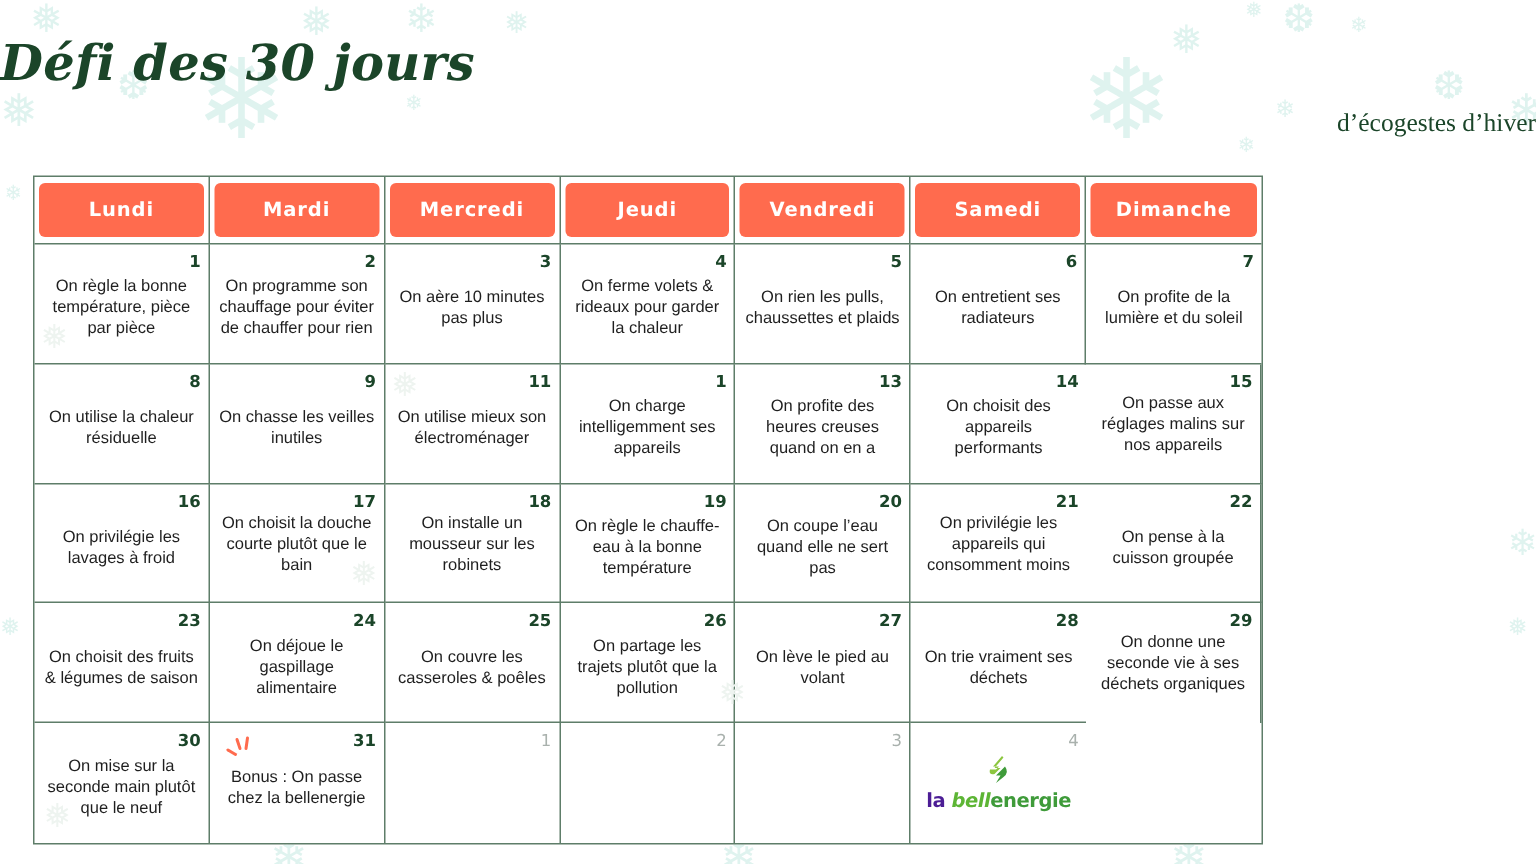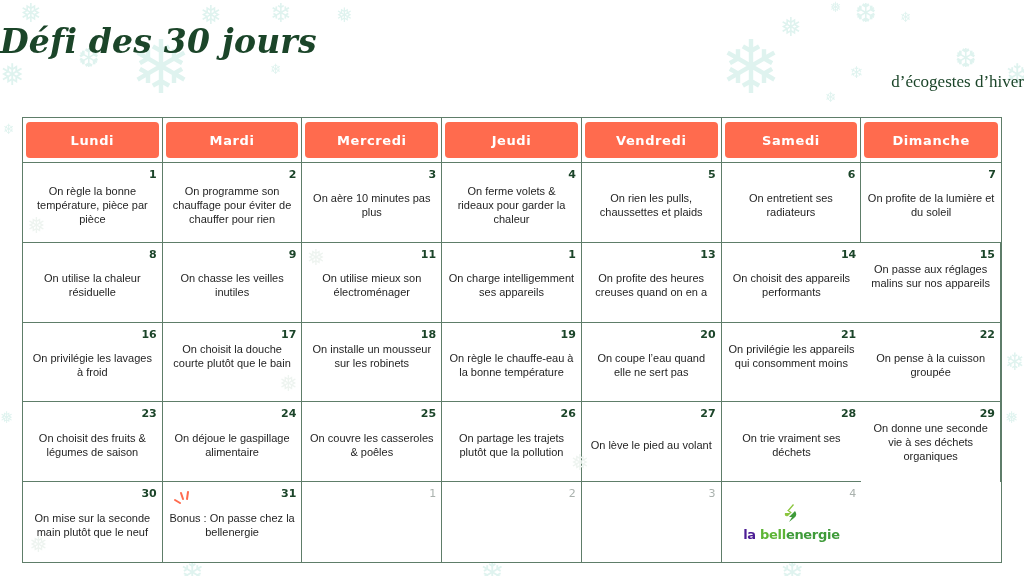--- a/index.html
+++ b/index.html
@@ -13,21 +13,21 @@
     position: absolute; left: 0; width: 1024px; top: 22px; 
     font-family: "DejaVu Serif", serif; font-style: italic; font-weight: bold;
     font-size: 33px; color: #1b4529; letter-spacing: 0.2px;
   }
   .subtitle {
     position: absolute; left: 0; width: 1024px; top: 72px; text-align: right;
     font-family: Liberation Serif, serif; font-size: 17px; color: #1b4529;
   }
 
   .calendar {
-    position: absolute; left: 22px; top: 117px; width: 980px; height: 446px;
+    position: absolute; left: 22px; top: 117px; width: 820px; height: 446px;
     border: 1.5px solid #5e7d69;
     display: grid;
     grid-template-columns: repeat(7, 1fr);
     grid-template-rows: 45px repeat(5, 1fr);
     background: rgba(255,255,255,0.9);
   }
   .head-cell {
     border-right: 1.5px solid #5e7d69;
     border-bottom: 1.5px solid #5e7d69;
     padding: 4px 3px 4px 3px;
@@ -61,21 +61,21 @@
   .txt.high { align-items: flex-start; top: 19px; }
   .bonus-rays { position: absolute; left: 10px; top: 8px; width: 20px; height: 16px; }
   .logo {
     position: absolute; left: 0; right: 0; top: 22px; text-align: center;
   }
   .logo-word {
     display: block; margin-top: 1px;
     font-family: "DejaVu Sans", sans-serif; font-weight: bold; font-size: 13px; letter-spacing: -0.3px;
   }
   .logo-word .la { color: #4c1d95; }
-  .logo-word .belle { color: #5db535; }
+  .logo-word .belle { color: #5db535; font-style: italic; }
   .logo-word .energie { color: #3f9b3a; }
   .inner-flake { position: absolute; color: #eef4f0; font-size: 22px; }
 </style>
 </head>
 <body>
 
 <div class="bg-flakes">
   <span class="flake" style="left:130px;top:30px;font-size:74px;">❄</span>
   <span class="flake" style="left:720px;top:30px;font-size:74px;">❄</span>
   <span class="flake" style="left:200px;top:2px;font-size:26px;">❅</span>

